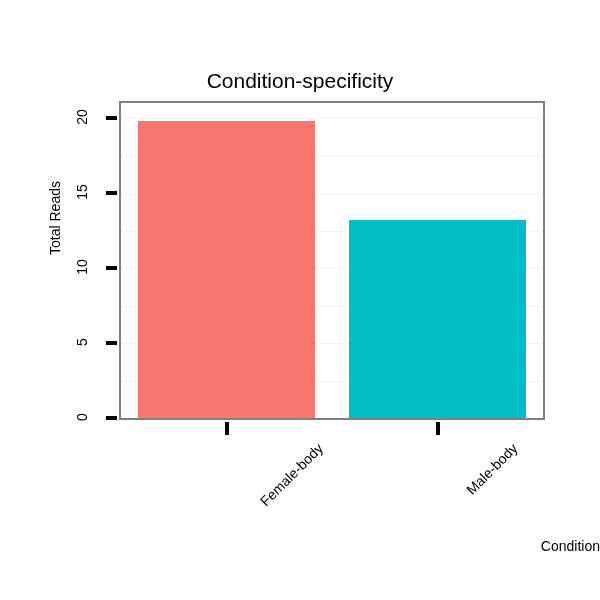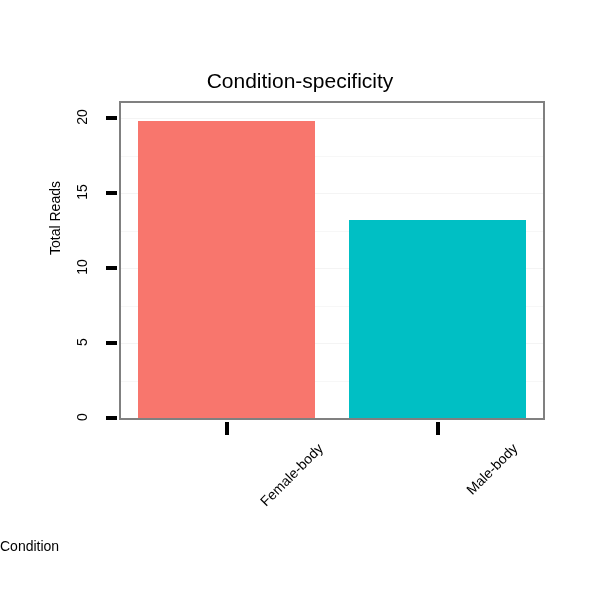--- a/index.html
+++ b/index.html
@@ -110,21 +110,21 @@
     white-space: nowrap;
     transform: rotate(-45deg);
     transform-origin: right top;
     text-align: right;
   }
   .x-axis-title {
     position: absolute;
     left: 0;
     top: 538px;
     width: 600px;
-    text-align: left;
+    text-align: right;
     font-size: 14px;
   }
 </style>
 </head>
 <body>
 
 <div id="root">
 
   <div class="chart-title">Condition-specificity</div>
 

